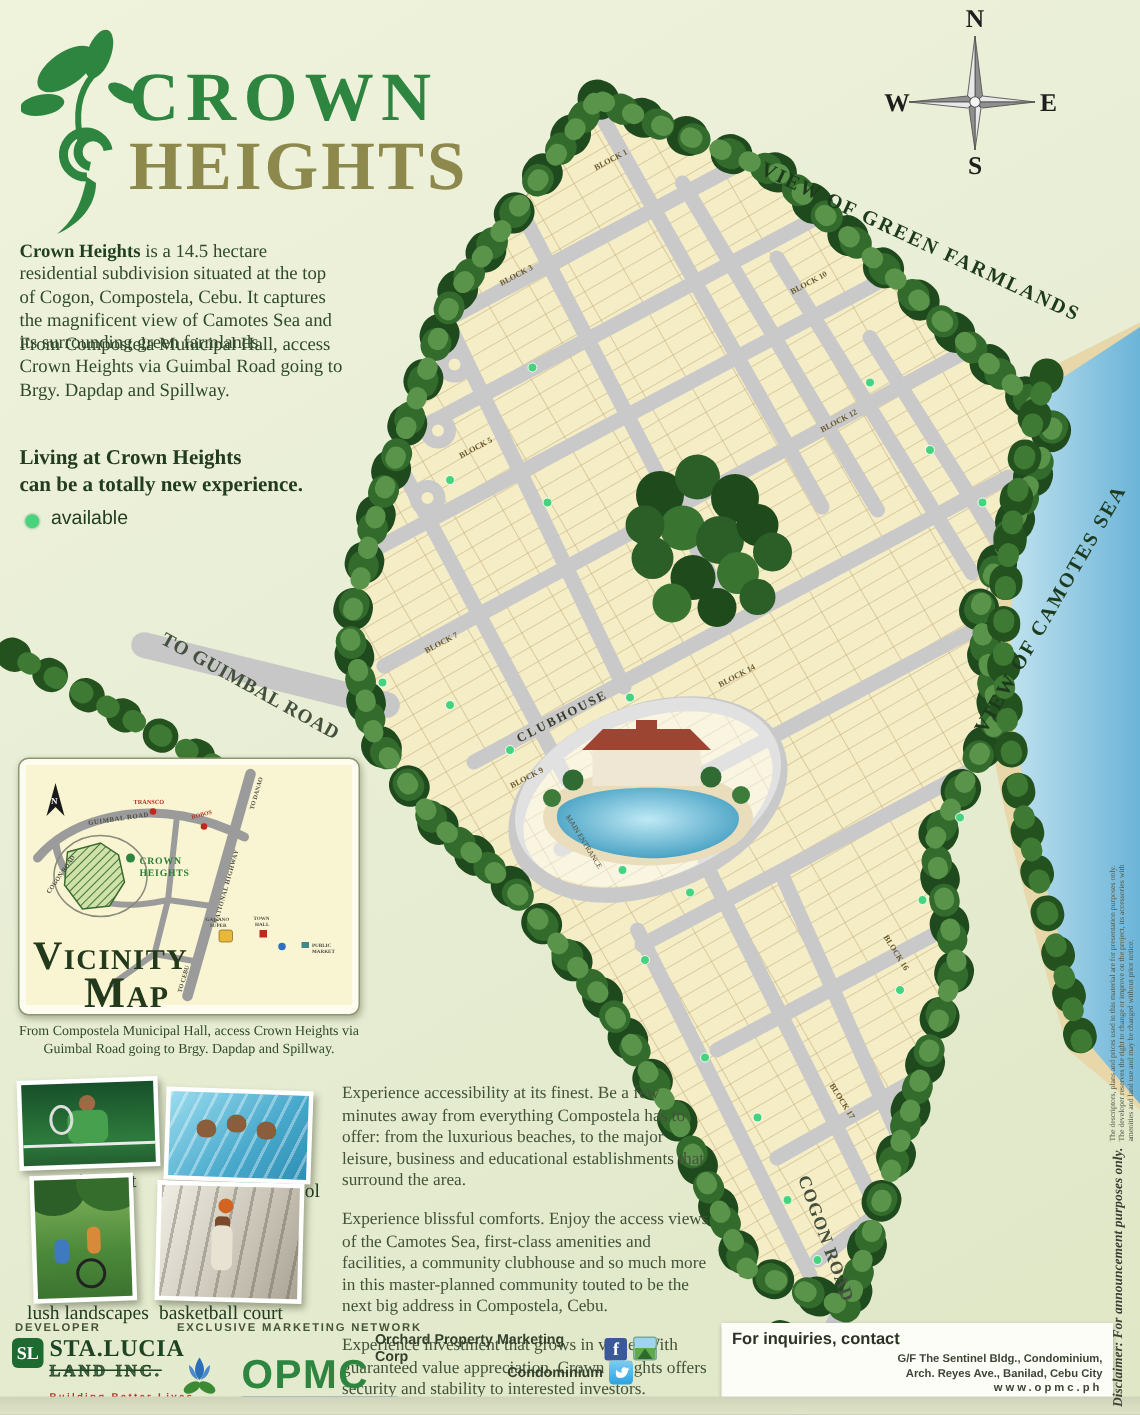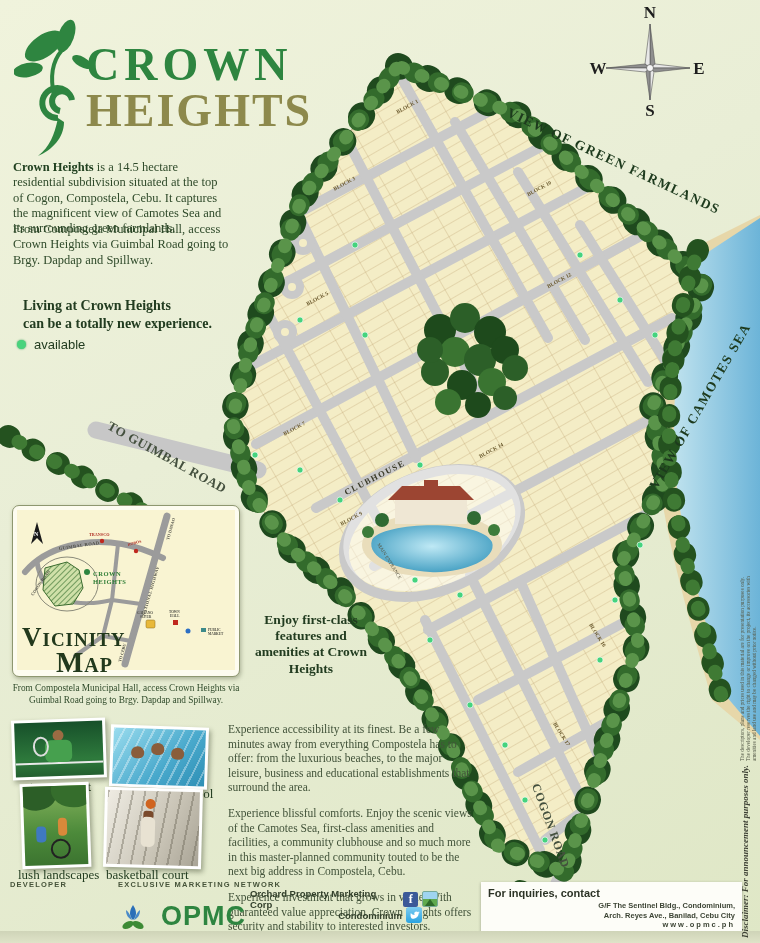--- a/index.html
+++ b/index.html
@@ -8,21 +8,21 @@
     font-family:"Liberation Serif","DejaVu Serif",serif;}
   .abs{position:absolute;}
   svg{display:block;}
   
   .logo-line1{font-size:46px;font-weight:bold;letter-spacing:5px;color:#2e8540;line-height:1;}
   .logo-line2{font-size:46px;font-weight:bold;letter-spacing:2px;color:#8d894c;line-height:1;}
   
   .intro{width:218px;font-size:12.5px;line-height:1.22;color:#2f4a2a;}
   .intro b{color:#20401f;}
   .tagline{width:230px;font-size:14px;font-weight:bold;color:#223c20;line-height:1.25;}
-  .legend-row{display:flex;align-items:center;gap:8px;}
+  .legend-row{display:flex;align-items:flex-end;gap:8px;}
   .legend-dot{width:9px;height:9px;border-radius:50%;background:#49d37d;box-shadow:0 0 2px #2f9c57;}
   .legend-label{font-size:13px;color:#223c20;font-family:"Liberation Sans",sans-serif;}
   
   .inset{left:12px;top:505px;width:228px;height:172px;background:#fdfcf0;border:1.5px solid #8e9770;
     border-radius:7px;box-shadow:1px 2px 4px rgba(60,70,40,.35);padding:4px;box-sizing:border-box;}
   .inset-title{left:22px;top:625px;color:#22391c;font-weight:bold;line-height:.9;}
   .inset-title .t1{font-variant:small-caps;font-size:27px;letter-spacing:1px;}
   .inset-title .t2{font-variant:small-caps;font-size:29px;letter-spacing:1px;margin-left:34px;}
   .inset-caption{left:8px;top:683px;width:236px;text-align:center;font-size:9.3px;line-height:1.25;color:#2f4a2a;}
   
@@ -267,21 +267,21 @@
   <div class="abs" style="left:86px;top:42px">
     <div class="logo-line1">CROWN</div>
     <div class="logo-line2">HEIGHTS</div>
   </div>
 
   <div class="abs intro" style="left:13px;top:160px">
     <b>Crown Heights</b><span> is a 14.5 hectare residential subdivision situated at the top of Cogon, Compostela, Cebu. It captures the magnificent view of Camotes Sea and its surrounding green farmlands.</span>
   </div>
   <div class="abs intro" style="left:13px;top:222px">From Compostela Municipal Hall, access Crown Heights via Guimbal Road going to Brgy. Dapdap and Spillway.</div>
 
-  <div class="abs tagline" style="left:23px;top:297px">
+  <div class="abs tagline" style="left:13px;top:297px">
     <div>Living at Crown Heights</div>
     <div>can be a totally new experience.</div>
   </div>
 
   <div class="abs legend-row" style="left:17px;top:337px">
     <span class="legend-dot"></span>
     <span class="legend-label">available</span>
   </div>
 
   <div class="abs inset">
@@ -336,21 +336,20 @@
       <text x="191" y="121" font-size="3.4" font-weight="bold" fill="#4c4c44">PUBLIC</text>
       <text x="191" y="125" font-size="3.4" font-weight="bold" fill="#4c4c44">MARKET</text>
     </svg>
   </div>
   <div class="abs inset-title">
     <div class="t1">Vicinity</div>
     <div class="t2">Map</div>
   </div>
   <div class="abs inset-caption">From Compostela Municipal Hall, access Crown Heights via Guimbal Road going to Brgy. Dapdap and Spillway.</div>
 
-  <div class="abs amen-head">Enjoy first-class features and amenities at Crown Heights</div>
 
   <div class="abs photo" style="left:12px;top:719px;width:88px;height:54px;transform:rotate(-2deg)">
     <div class="scene sc-tennis">
         <div class="net"></div>
         <div class="head"></div>
         <div class="shirt"></div>
         <div class="racket"></div>
       </div>
   </div>
   <div class="abs photo-label" style="left:30px;top:779px">tennis court</div>
@@ -380,26 +379,34 @@
     <div class="scene sc-bball">
         <div class="beams"></div>
         <div class="player"></div>
         <div class="ball"></div>
       </div>
   </div>
   <div class="abs photo-label" style="left:106px;top:867px">basketball court</div>
 
   <div class="abs body-copy">
     <p>Experience accessibility at its finest. Be a few minutes away from everything Compostela has to offer: from the luxurious beaches, to the major leisure, business and educational establishments that surround the area.</p>
-    <p>Experience blissful comforts. Enjoy the scenic views of the Camotes Sea, first-class amenities and facilities, a community clubhouse and so much more in this master-planned community touted to be the next big address in Compostela, Cebu.</p>
+    <p>Experience blissful comforts. Enjoy the access views of the Camotes Sea, first-class amenities and facilities, a community clubhouse and so much more in this master-planned community touted to be the next big address in Compostela, Cebu.</p>
     <p>Experience investment that grows in value. With guaranteed value appreciation, Crown Heights offers security and stability to interested investors.</p>
 
   </div>
 
   <div class="abs mini-head" style="left:10px;top:880px">DEVELOPER</div>
+  <div class="abs stl" style="left:8px;top:892px">
+    <div class="stl-mark">SL</div>
+    <div>
+      <div class="stl-name">STA.LUCIA</div>
+      <div class="stl-sub">LAND INC.</div>
+      <span class="stl-tag">Building Better Lives.</span>
+    </div>
+  </div>
 
   <div class="abs mini-head" style="left:118px;top:880px">EXCLUSIVE MARKETING NETWORK</div>
   <div class="abs opmc" style="left:122px;top:892px">
     <svg width="22" height="28" viewBox="0 0 22 28">
       <path d="M11,1 C7,7 7,12 11,16 C15,12 15,7 11,1 Z" fill="#2b6fb8"></path>
       <path d="M4,6 C4,11 6,14 10,16 C8,11 7,8 4,6 Z" fill="#4a8ac8"></path>
       <path d="M18,6 C18,11 16,14 12,16 C14,11 15,8 18,6 Z" fill="#4a8ac8"></path>
       <ellipse cx="6" cy="21" rx="6" ry="3.4" transform="rotate(-28 6 21)" fill="#3d8a35"></ellipse>
       <ellipse cx="16" cy="21" rx="6" ry="3.4" transform="rotate(28 16 21)" fill="#3d8a35"></ellipse>
     </svg>

